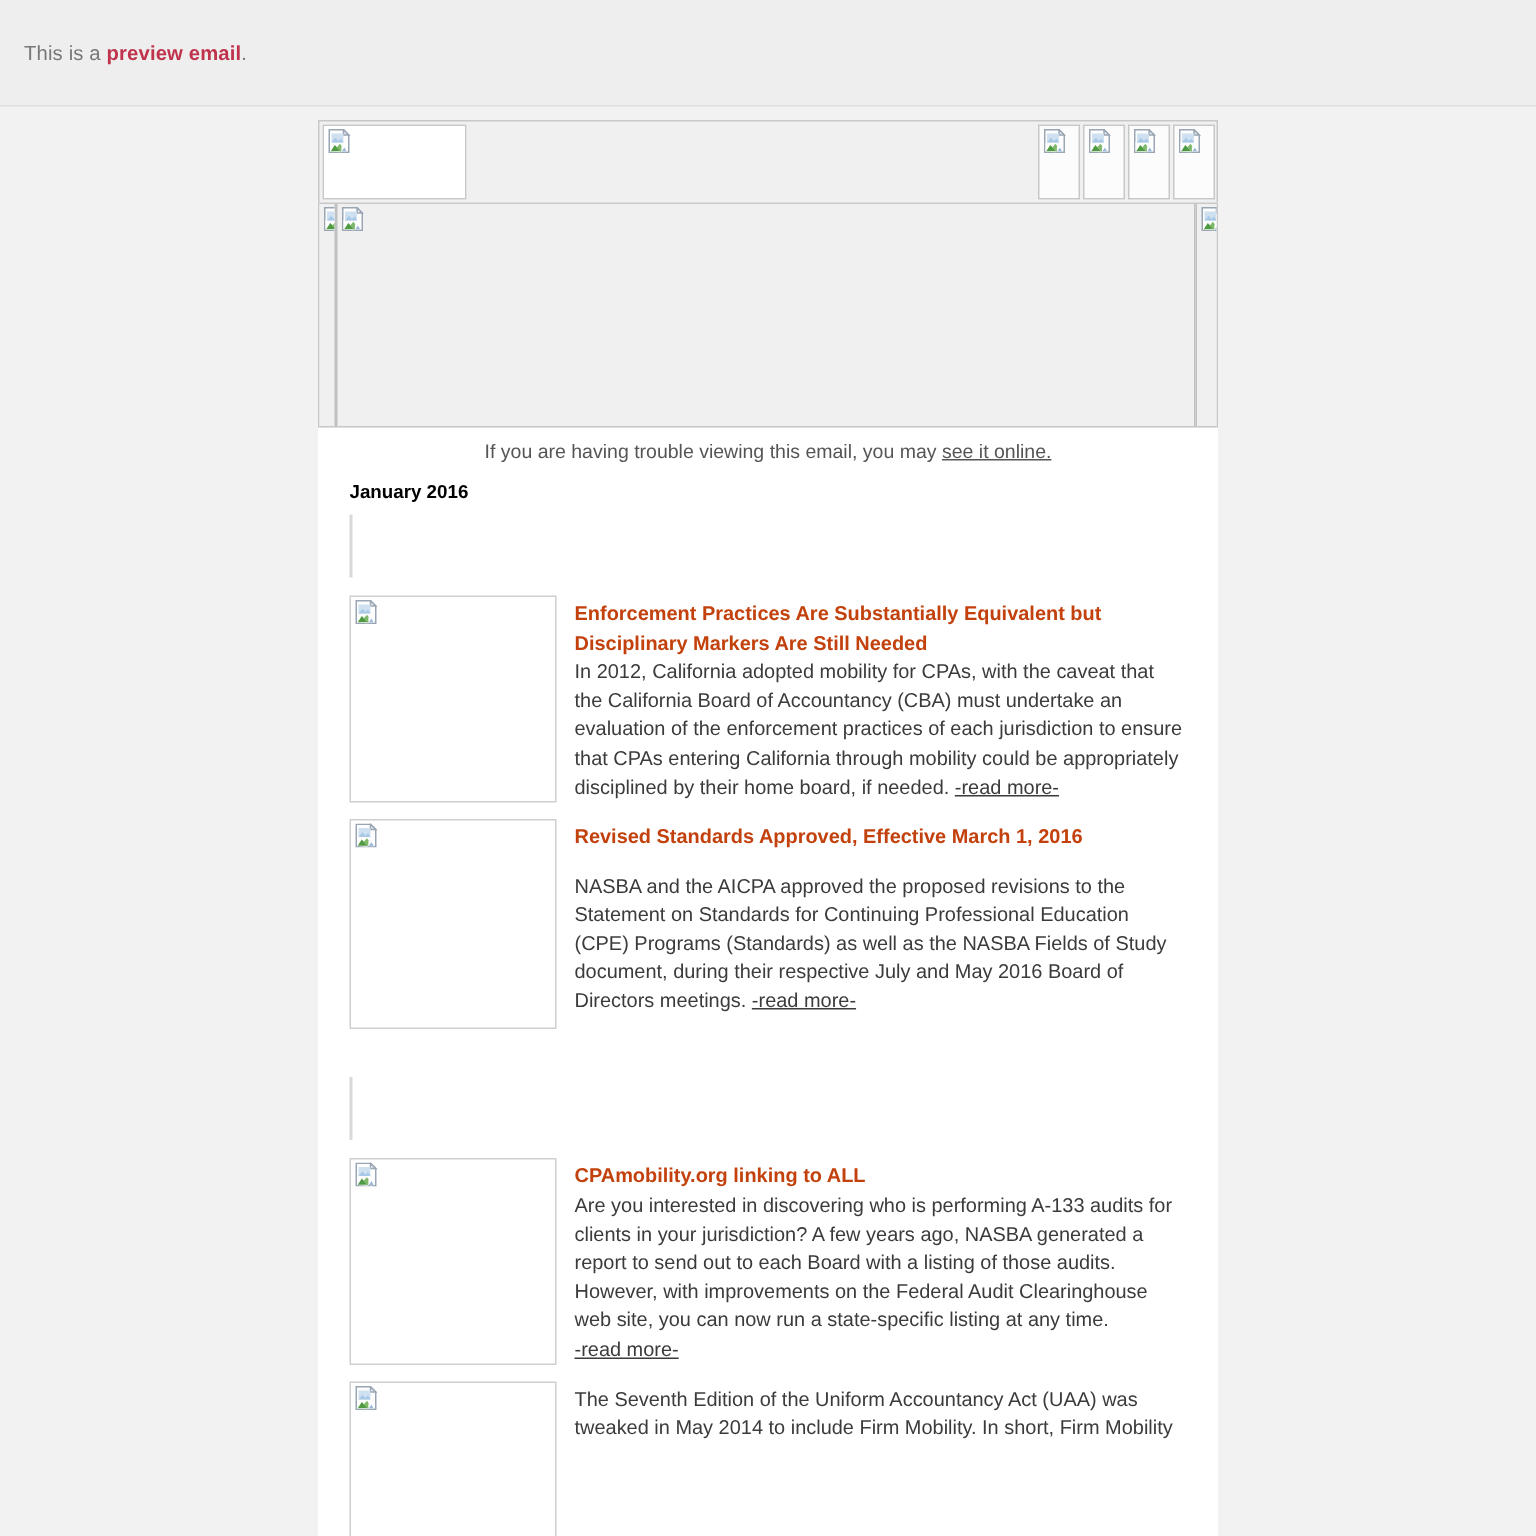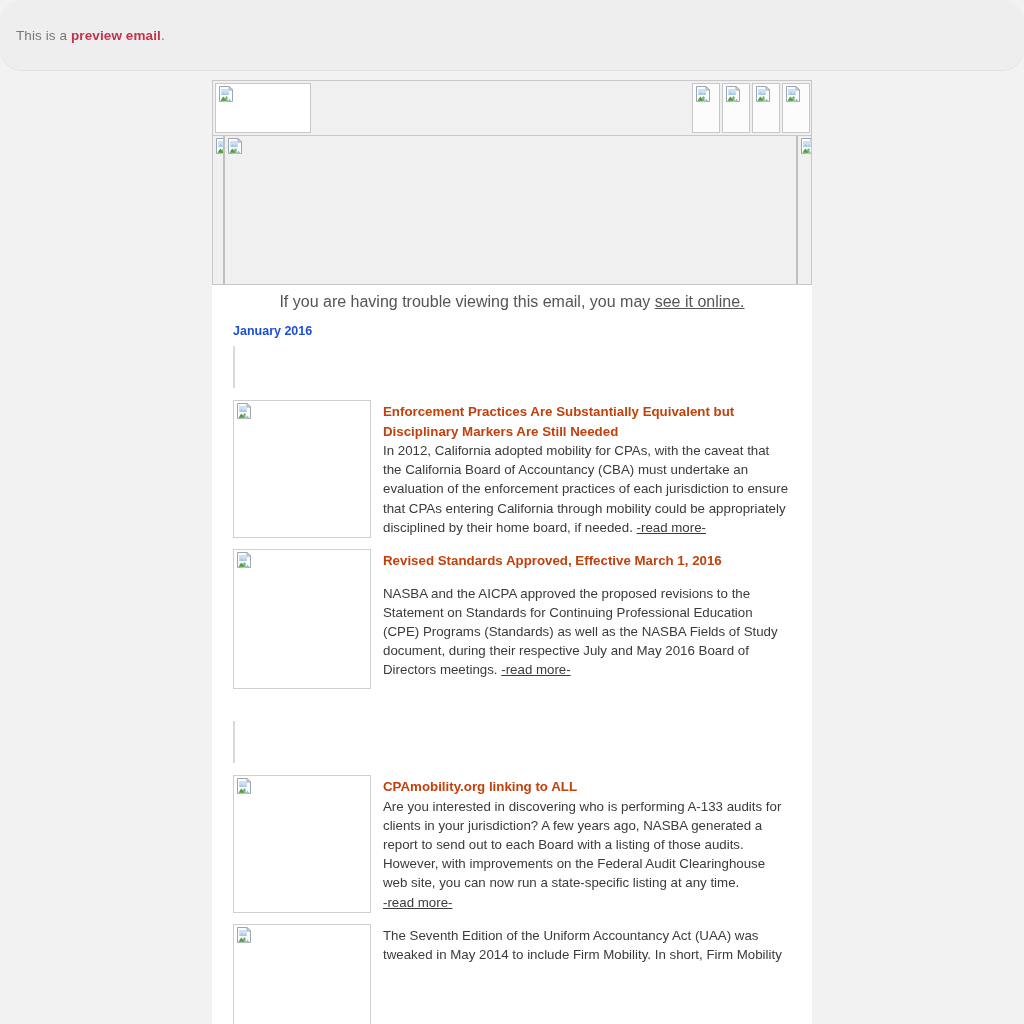--- a/index.html
+++ b/index.html
@@ -11,21 +11,20 @@
     -webkit-font-smoothing:antialiased;
   }
 
   
   #preview-bar {
     height:71px;
     background:#eeeeee;
     border-bottom:1px solid #e0e0e0;
     display:flex; align-items:center;
     padding-left:16px;
-    border-radius:22px;
   }
   #preview-text {
     font-size:13.5px;
     color:#777777;
     letter-spacing:.1px;
   }
   #preview-text b { color:#c0334d; font-weight:bold; }
 
   
   #email-wrap {
@@ -63,28 +62,28 @@
                border-right:1px solid #c0c0c0; position:relative; }
   .ban-main  { flex:1; height:148px; background:#efefef;
                border-left:1px solid #c0c0c0;
                border-right:1px solid #c0c0c0; position:relative; }
   .ban-right { width:14px; height:148px; background:#f0f0f0;
                border-left:1px solid #c0c0c0; position:relative; }
 
   
   #trouble {
     text-align:center;
-    font-size:16px; color:#555555;
+    font-size:13px; color:#555555;
     padding:8px 0 2px 0;
   }
   #trouble a { color:#555555; text-decoration:underline; }
 
   
   #issue-date {
-    font-size:12.5px; font-weight:bold; color:#1d4ed8;
+    font-size:12.5px; font-weight:bold; color:#000000;
     padding:11px 0 8px 21px;
   }
 
   
   #content { padding:0 21px 0 21px; }
 
   .section-bar {
     height:42px;
     background:#ffffff;
     border:1px solid #d9d9d9;

